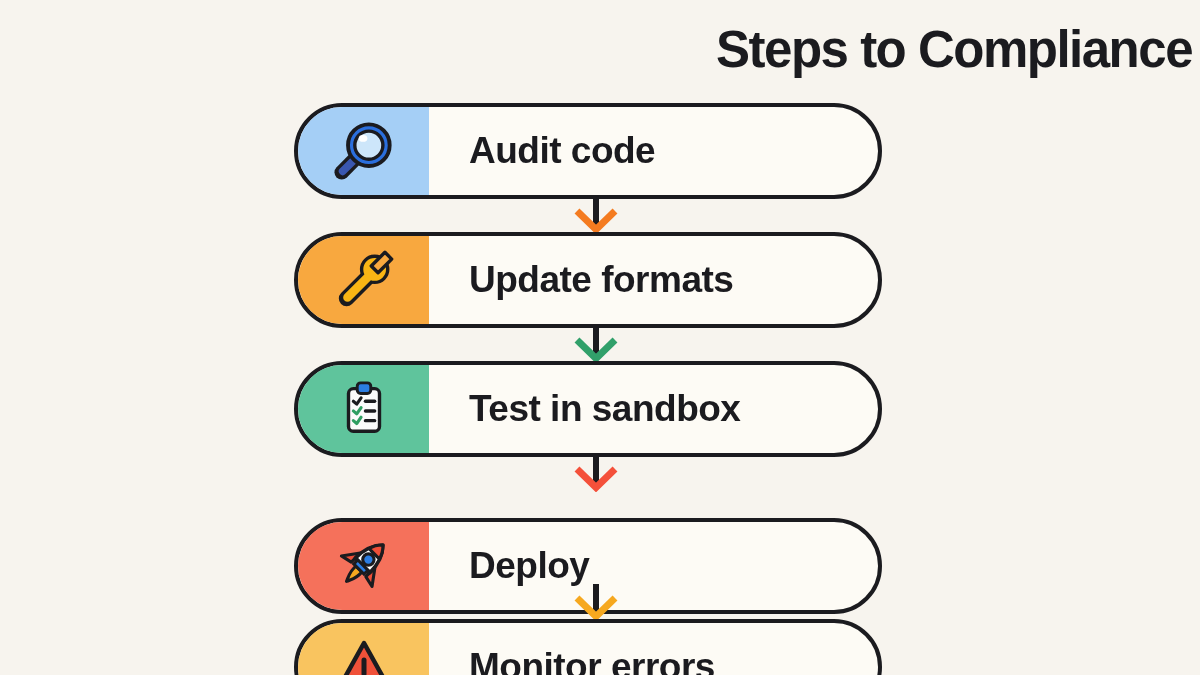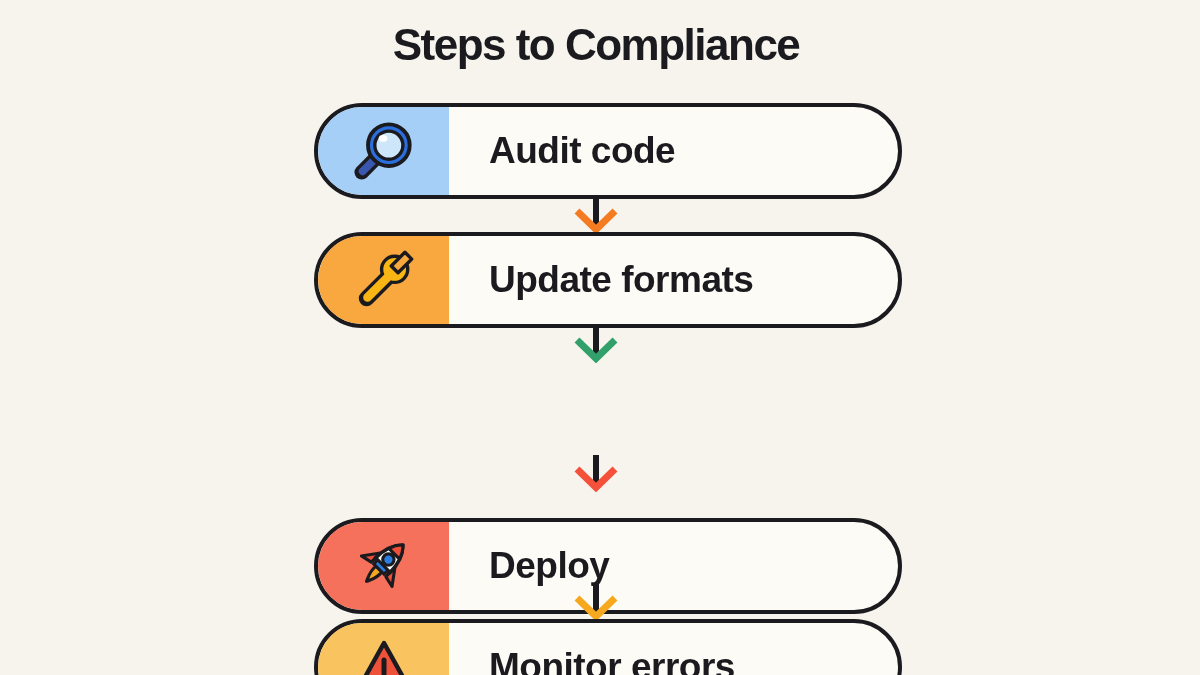--- a/index.html
+++ b/index.html
@@ -7,29 +7,29 @@
     position:relative;
     width:1200px;height:675px;
     background:#F7F4EE;
     overflow:hidden;
     font-family:"Liberation Sans","DejaVu Sans",sans-serif;
     color:#1B1B1F;
   }
   .title{
     position:absolute;
     left:0;top:20px;width:1192px;
-    text-align:center;
-    font-size:44px;
+    text-align:right;
+    font-size:51px;
     font-weight:bold;
     letter-spacing:-1.5px;
     color:#1B1B1F;
   }
   .pill{
     position:absolute;
-    left:314px;width:588px;height:96px;
+    left:294px;width:588px;height:96px;
     box-sizing:border-box;
     background:#FDFBF5;
     border:4px solid #1B1B1F;
     border-radius:48px;
     overflow:hidden;
     display:flex;
     align-items:stretch;
   }
   .pill-1{top:103px;}
   .pill-2{top:232px;}
@@ -100,20 +100,35 @@
       </svg>
     </div>
     <div class="pill-label">Update formats</div>
   </div>
 
   <svg class="arrow arrow-2" viewBox="0 0 48 37">
     <line x1="24" y1="0" x2="24" y2="30" stroke="#1B1B1F" stroke-width="6"></line>
     <polyline points="5,14 24,32.5 43,14" fill="none" stroke-width="7" stroke-linejoin="miter" stroke="#31A06A"></polyline>
   </svg>
 
+  <div class="pill pill-3">
+    <div class="icon-box" style="background: rgb(95, 196, 156);">
+      <svg width="62" height="62" viewBox="0 0 64 64">
+        <rect x="16" y="11" width="32" height="44" rx="5" fill="#FBFBFB" stroke="#1B1B1F" stroke-width="3.5"></rect>
+        <rect x="25" y="5" width="14" height="11" rx="3.5" fill="#2B7DE2" stroke="#1B1B1F" stroke-width="3"></rect>
+        <polyline points="21,24 24.5,27 29,20.5" fill="none" stroke="#1B1B1F" stroke-width="3.2" stroke-linecap="round" stroke-linejoin="round"></polyline>
+        <polyline points="21,34 24.5,37 29,30.5" fill="none" stroke="#2F9E62" stroke-width="3.2" stroke-linecap="round" stroke-linejoin="round"></polyline>
+        <polyline points="21,44 24.5,47 29,40.5" fill="none" stroke="#2F9E62" stroke-width="3.2" stroke-linecap="round" stroke-linejoin="round"></polyline>
+        <line x1="33.5" y1="24" x2="43" y2="24" stroke="#1B1B1F" stroke-width="3.5" stroke-linecap="round"></line>
+        <line x1="33.5" y1="34" x2="43" y2="34" stroke="#1B1B1F" stroke-width="3.5" stroke-linecap="round"></line>
+        <line x1="33.5" y1="44" x2="43" y2="44" stroke="#1B1B1F" stroke-width="3.5" stroke-linecap="round"></line>
+      </svg>
+    </div>
+    <div class="pill-label">Test in sandbox</div>
+  </div>
 
   <svg class="arrow arrow-3" viewBox="0 0 48 37">
     <line x1="24" y1="0" x2="24" y2="30" stroke="#1B1B1F" stroke-width="6"></line>
     <polyline points="5,14 24,32.5 43,14" fill="none" stroke-width="7" stroke-linejoin="miter" stroke="#F4503A"></polyline>
   </svg>
 
   <div class="pill pill-4">
     <div class="icon-box" style="background: rgb(245, 113, 91);">
       <svg width="66" height="66" viewBox="0 0 64 64">
         <g transform="rotate(45 32 30)">

